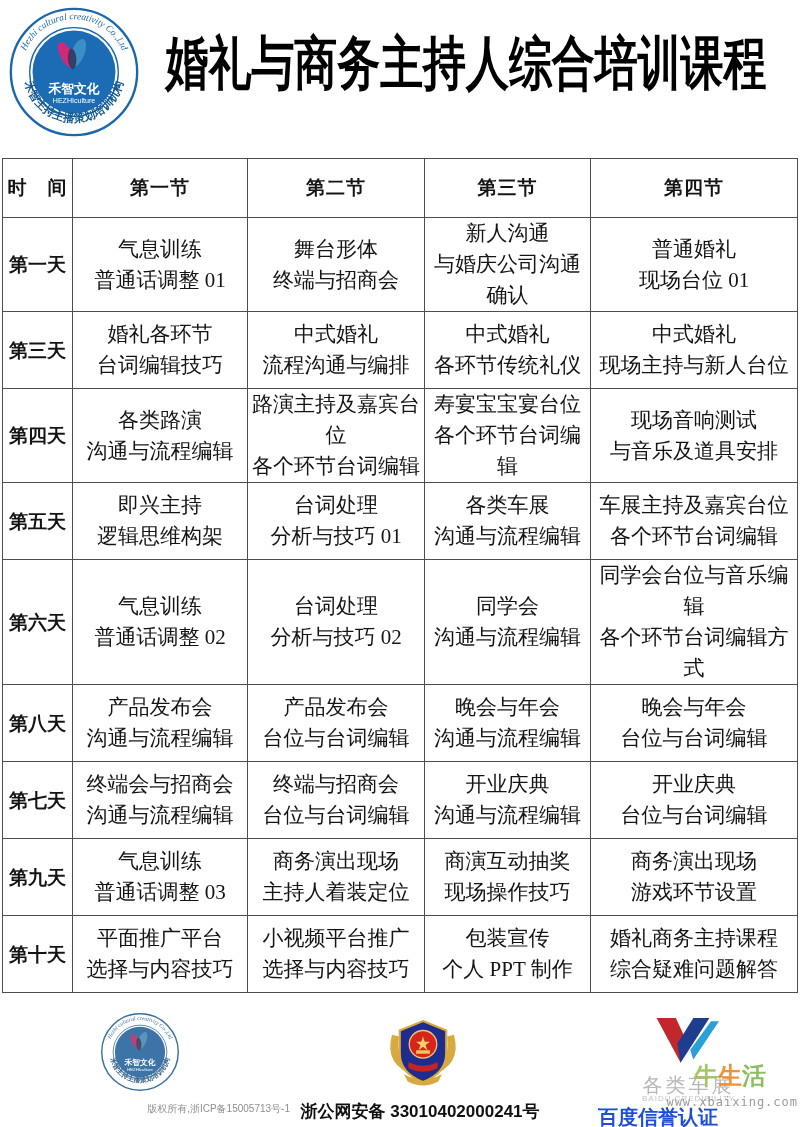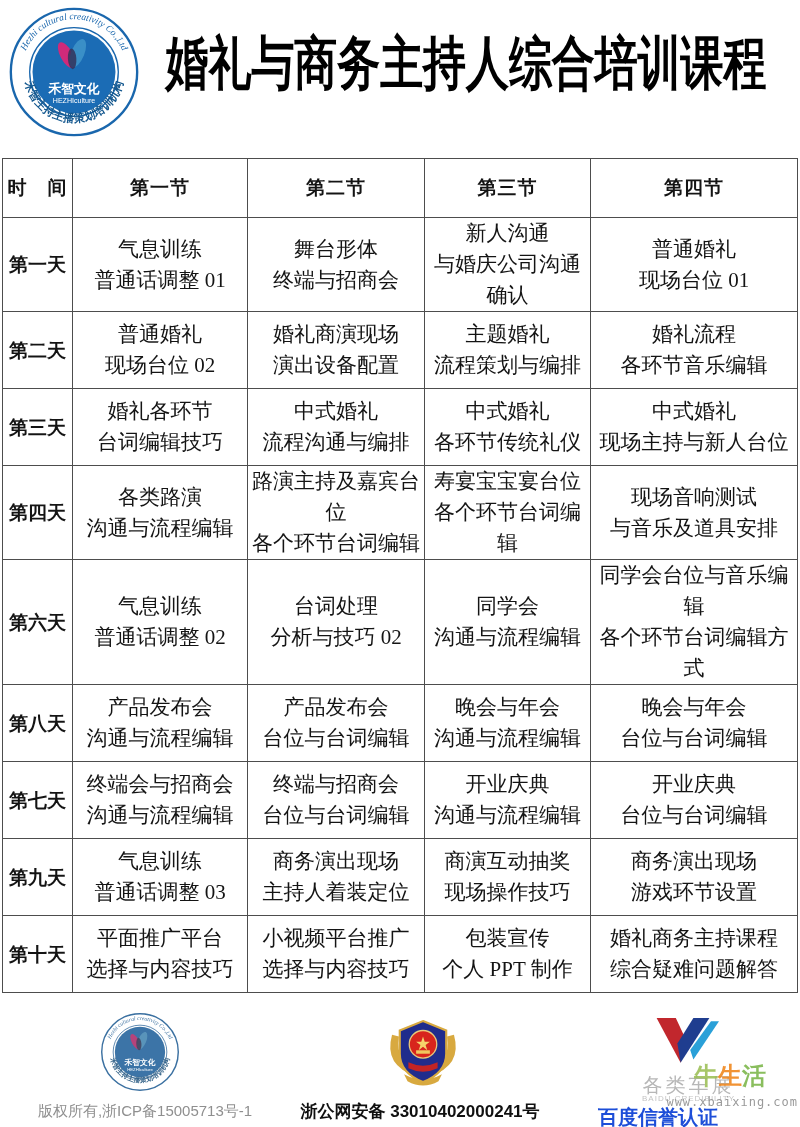--- a/index.html
+++ b/index.html
@@ -20,22 +20,22 @@
   table.course th, table.course td {
     border:1px solid #4d4d4d; text-align:center; vertical-align:middle;
     padding:0 4px; color:#141414;
   }
   table.course thead th { height:58px; font-size:19px; font-weight:bold; letter-spacing:1px; }
   table.course tbody td { height:76px; font-size:21px; line-height:31px; white-space:pre-line; }
   table.course tbody td.day { font-size:19px; font-weight:bold; white-space:nowrap; }
   
   .f-left-logo { position:absolute; left:100px; top:1012px; width:80px; height:80px;
     opacity:0.92; filter:saturate(0.75); }
-  .f-copy { position:absolute; left:0; top:1102px; width:290px; text-align:center;
-    font-family:"Liberation Sans",sans-serif; font-size:15px; color:#8f8f8f; }
+  .f-copy { position:absolute; left:0; top:1102px; width:290px; text-align:right;
+    font-family:"Liberation Sans",sans-serif; font-size:10px; color:#8f8f8f; }
   .badge { position:absolute; left:380px; top:1008px; width:86px; height:88px; }
   .f-police { position:absolute; left:265px; top:1100px; width:310px; text-align:center;
     font-family:"Liberation Sans",sans-serif; font-size:17px; font-weight:bold; color:#101010; }
   .baidu-v { position:absolute; left:648px; top:1018px; width:78px; height:48px; }
   .baidu-gray { position:absolute; left:606px; top:1072px; width:165px; text-align:center;
     font-family:"Liberation Sans",sans-serif; font-size:20px; letter-spacing:3px; color:#b7b7b7; }
   .baidu-gray-en { position:absolute; left:606px; top:1094px; width:165px; text-align:center;
     font-family:"Liberation Sans",sans-serif; font-size:8px; letter-spacing:1px; color:#c4c4c4; }
   .baidu-label { position:absolute; left:598px; top:1104px; width:182px; text-align:left;
     font-family:"Liberation Sans",sans-serif; font-size:20px; font-weight:bold; color:#1d4ed8; }
@@ -102,31 +102,20 @@
         <td>气息训练
 普通话调整 01</td>
         <td>舞台形体
 终端与招商会</td>
         <td>新人沟通
 与婚庆公司沟通确认</td>
         <td>普通婚礼
 现场台位 01</td>
       </tr>
       <tr>
-        <td class="day">第二天</td>
-        <td>普通婚礼
-现场台位 02</td>
-        <td>婚礼商演现场
-演出设备配置</td>
-        <td>主题婚礼
-流程策划与编排</td>
-        <td>婚礼流程
-各环节音乐编辑</td>
-      </tr>
-      <tr>
         <td class="day">第三天</td>
         <td>婚礼各环节
 台词编辑技巧</td>
         <td>中式婚礼
 流程沟通与编排</td>
         <td>中式婚礼
 各环节传统礼仪</td>
         <td>中式婚礼
 现场主持与新人台位</td>
       </tr>
@@ -135,20 +124,31 @@
         <td>各类路演
 沟通与流程编辑</td>
         <td>路演主持及嘉宾台位
 各个环节台词编辑</td>
         <td>寿宴宝宝宴台位
 各个环节台词编辑</td>
         <td>现场音响测试
 与音乐及道具安排</td>
       </tr>
       <tr>
+        <td class="day">第五天</td>
+        <td>即兴主持
+逻辑思维构架</td>
+        <td>台词处理
+分析与技巧 01</td>
+        <td>各类车展
+沟通与流程编辑</td>
+        <td>车展主持及嘉宾台位
+各个环节台词编辑</td>
+      </tr>
+      <tr>
         <td class="day">第六天</td>
         <td>气息训练
 普通话调整 02</td>
         <td>台词处理
 分析与技巧 02</td>
         <td>同学会
 沟通与流程编辑</td>
         <td>同学会台位与音乐编辑
 各个环节台词编辑方式</td>
       </tr>

